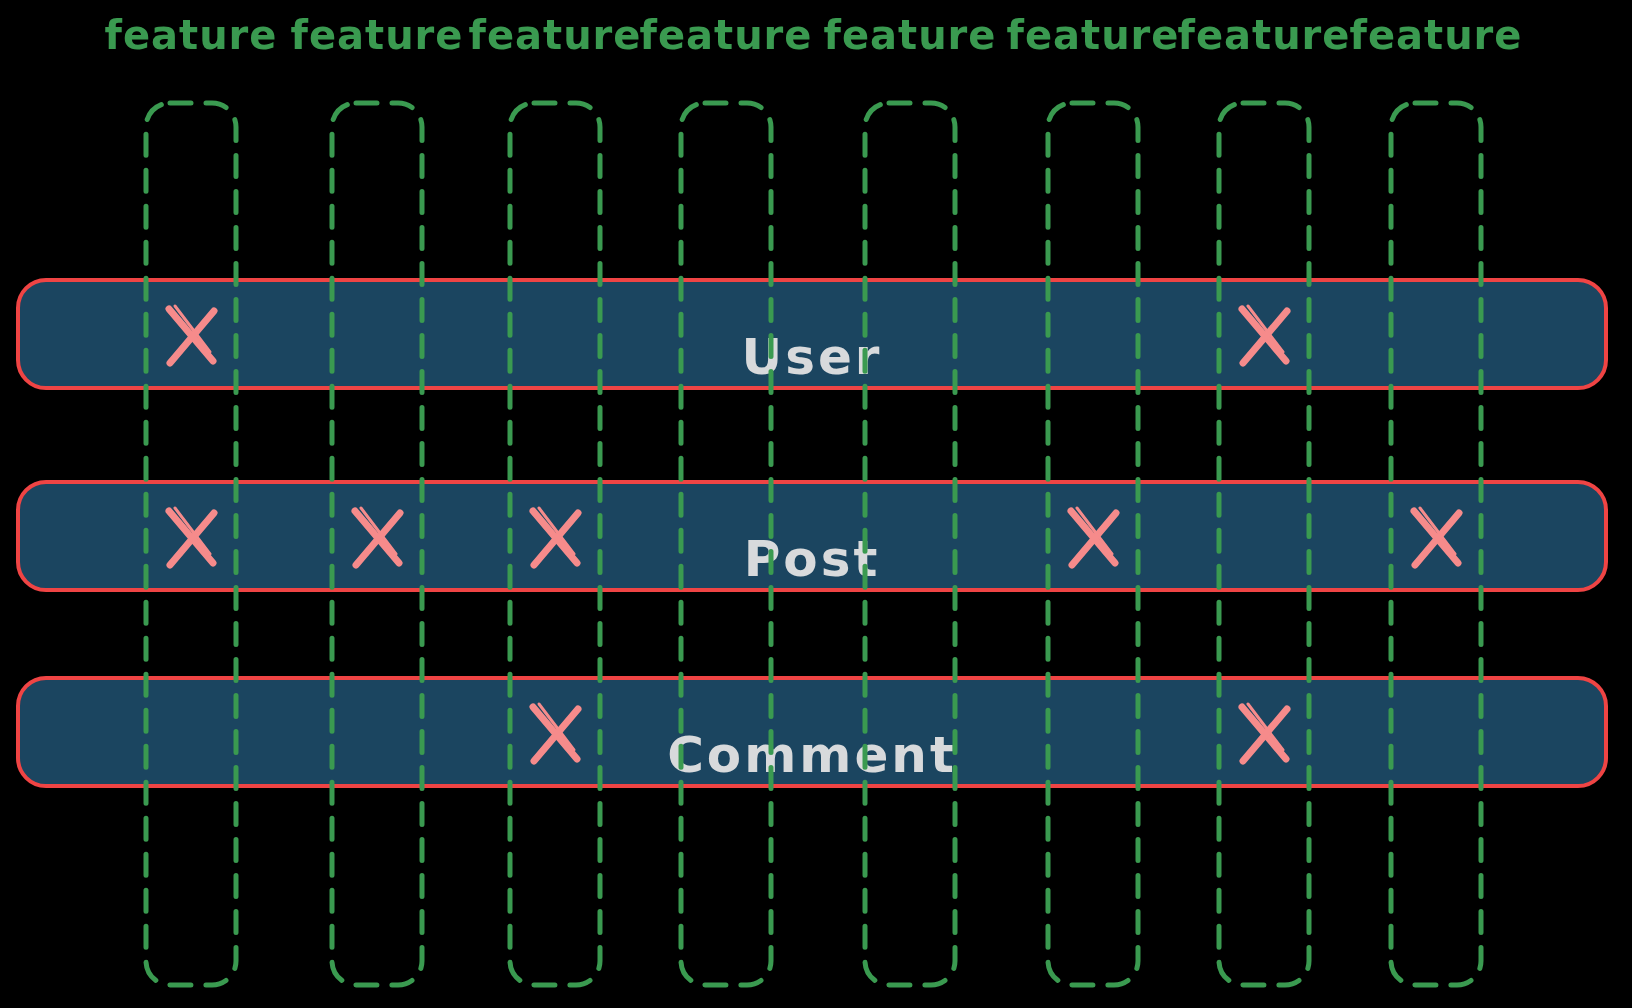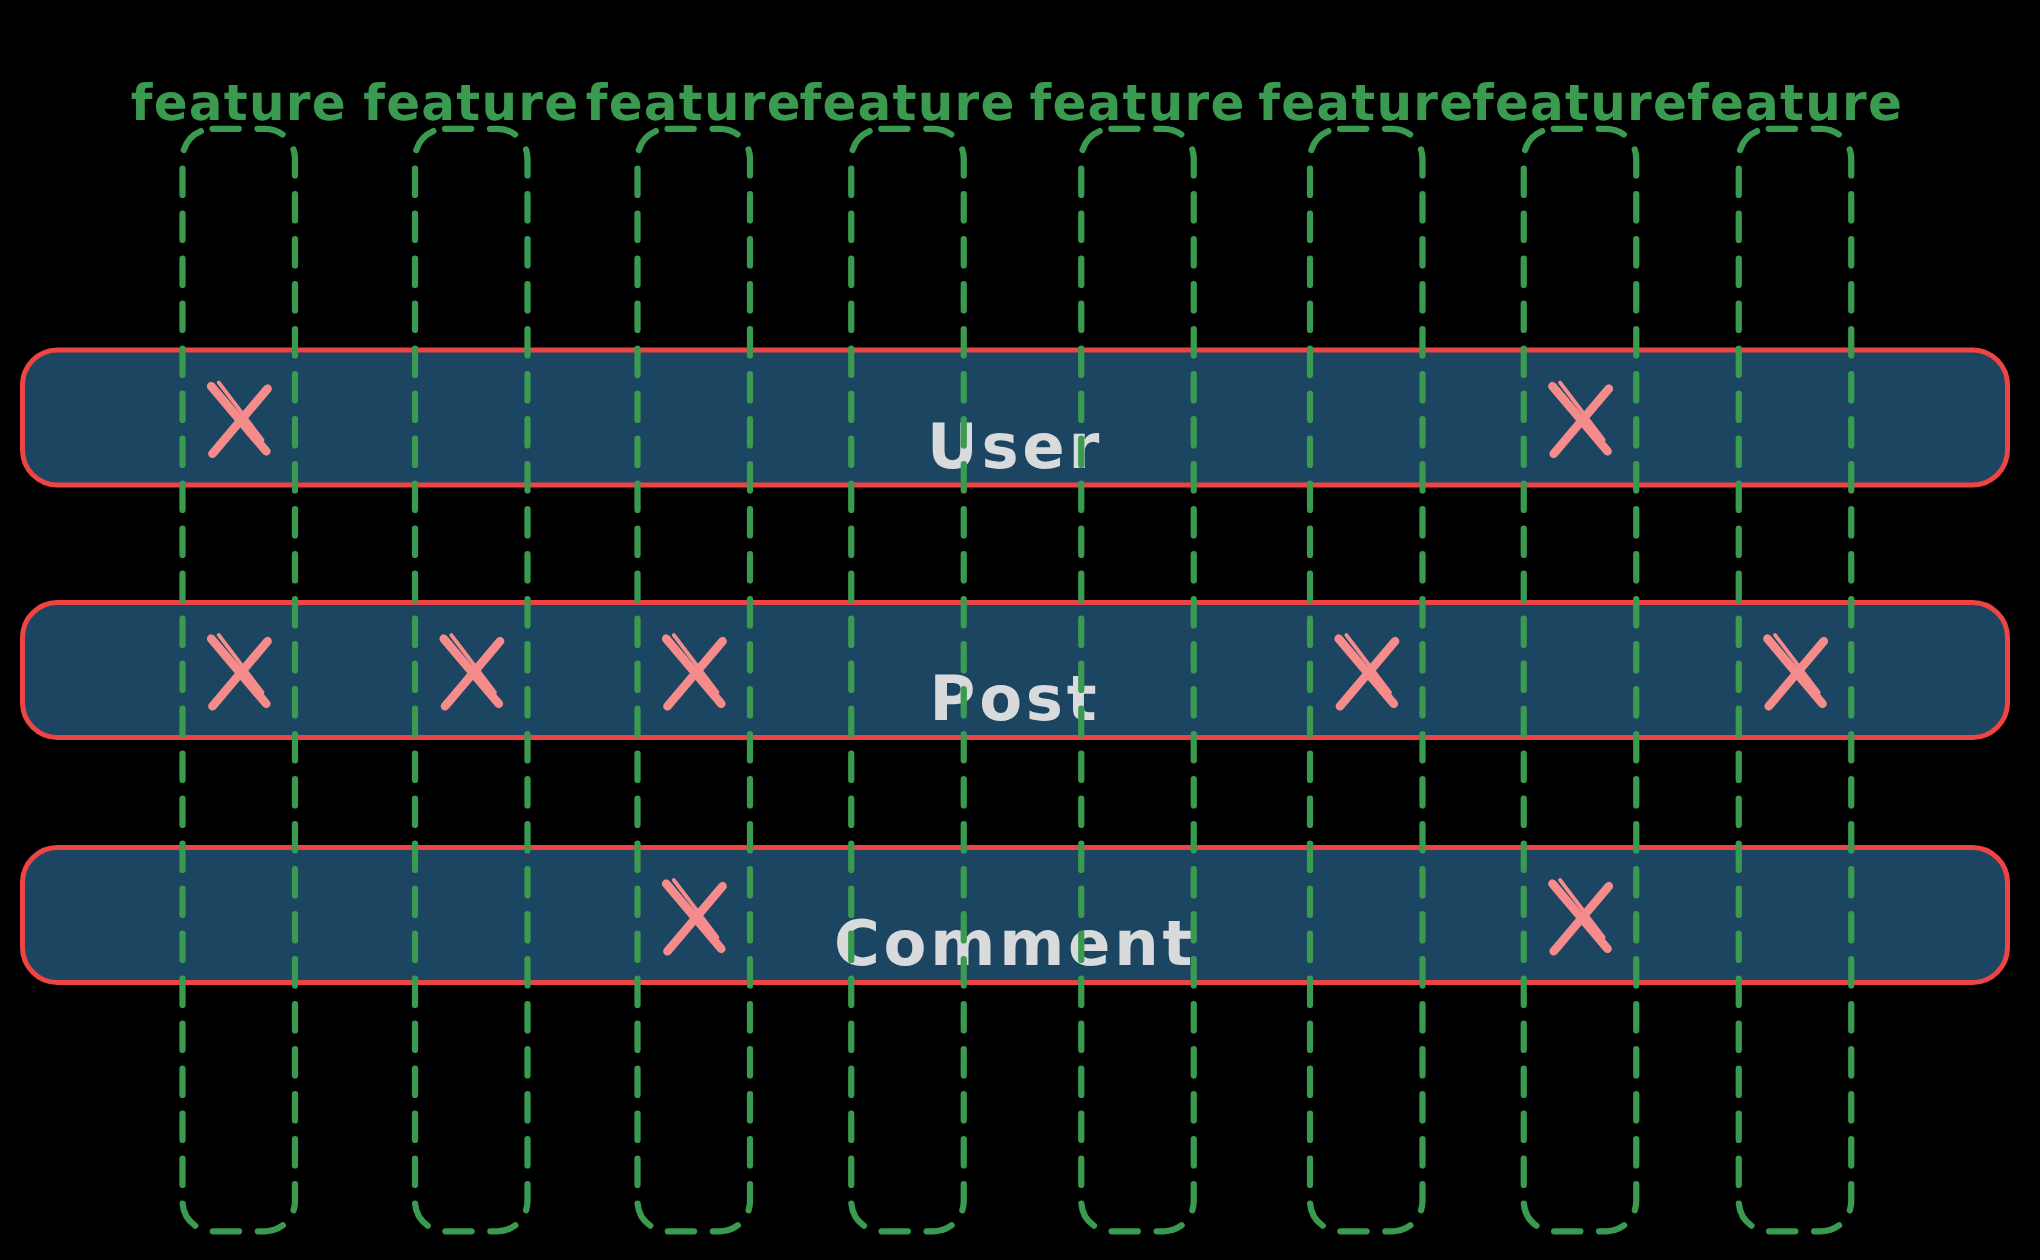--- a/index.html
+++ b/index.html
@@ -19,21 +19,20 @@
     position: absolute;
     top: 12px;
     width: 200px;
     text-align: center;
     font-size: 40px;
     font-weight: bold;
     letter-spacing: 1px;
     color: #3a9a50;
     z-index: 2;
     user-select: none;
-    margin-top: 48px;
   }
   .feature-col {
     position: absolute;
     top: 100px;
     width: 96px;
     height: 888px;
     z-index: 2;
   }
   .entity-row {
     position: absolute;

